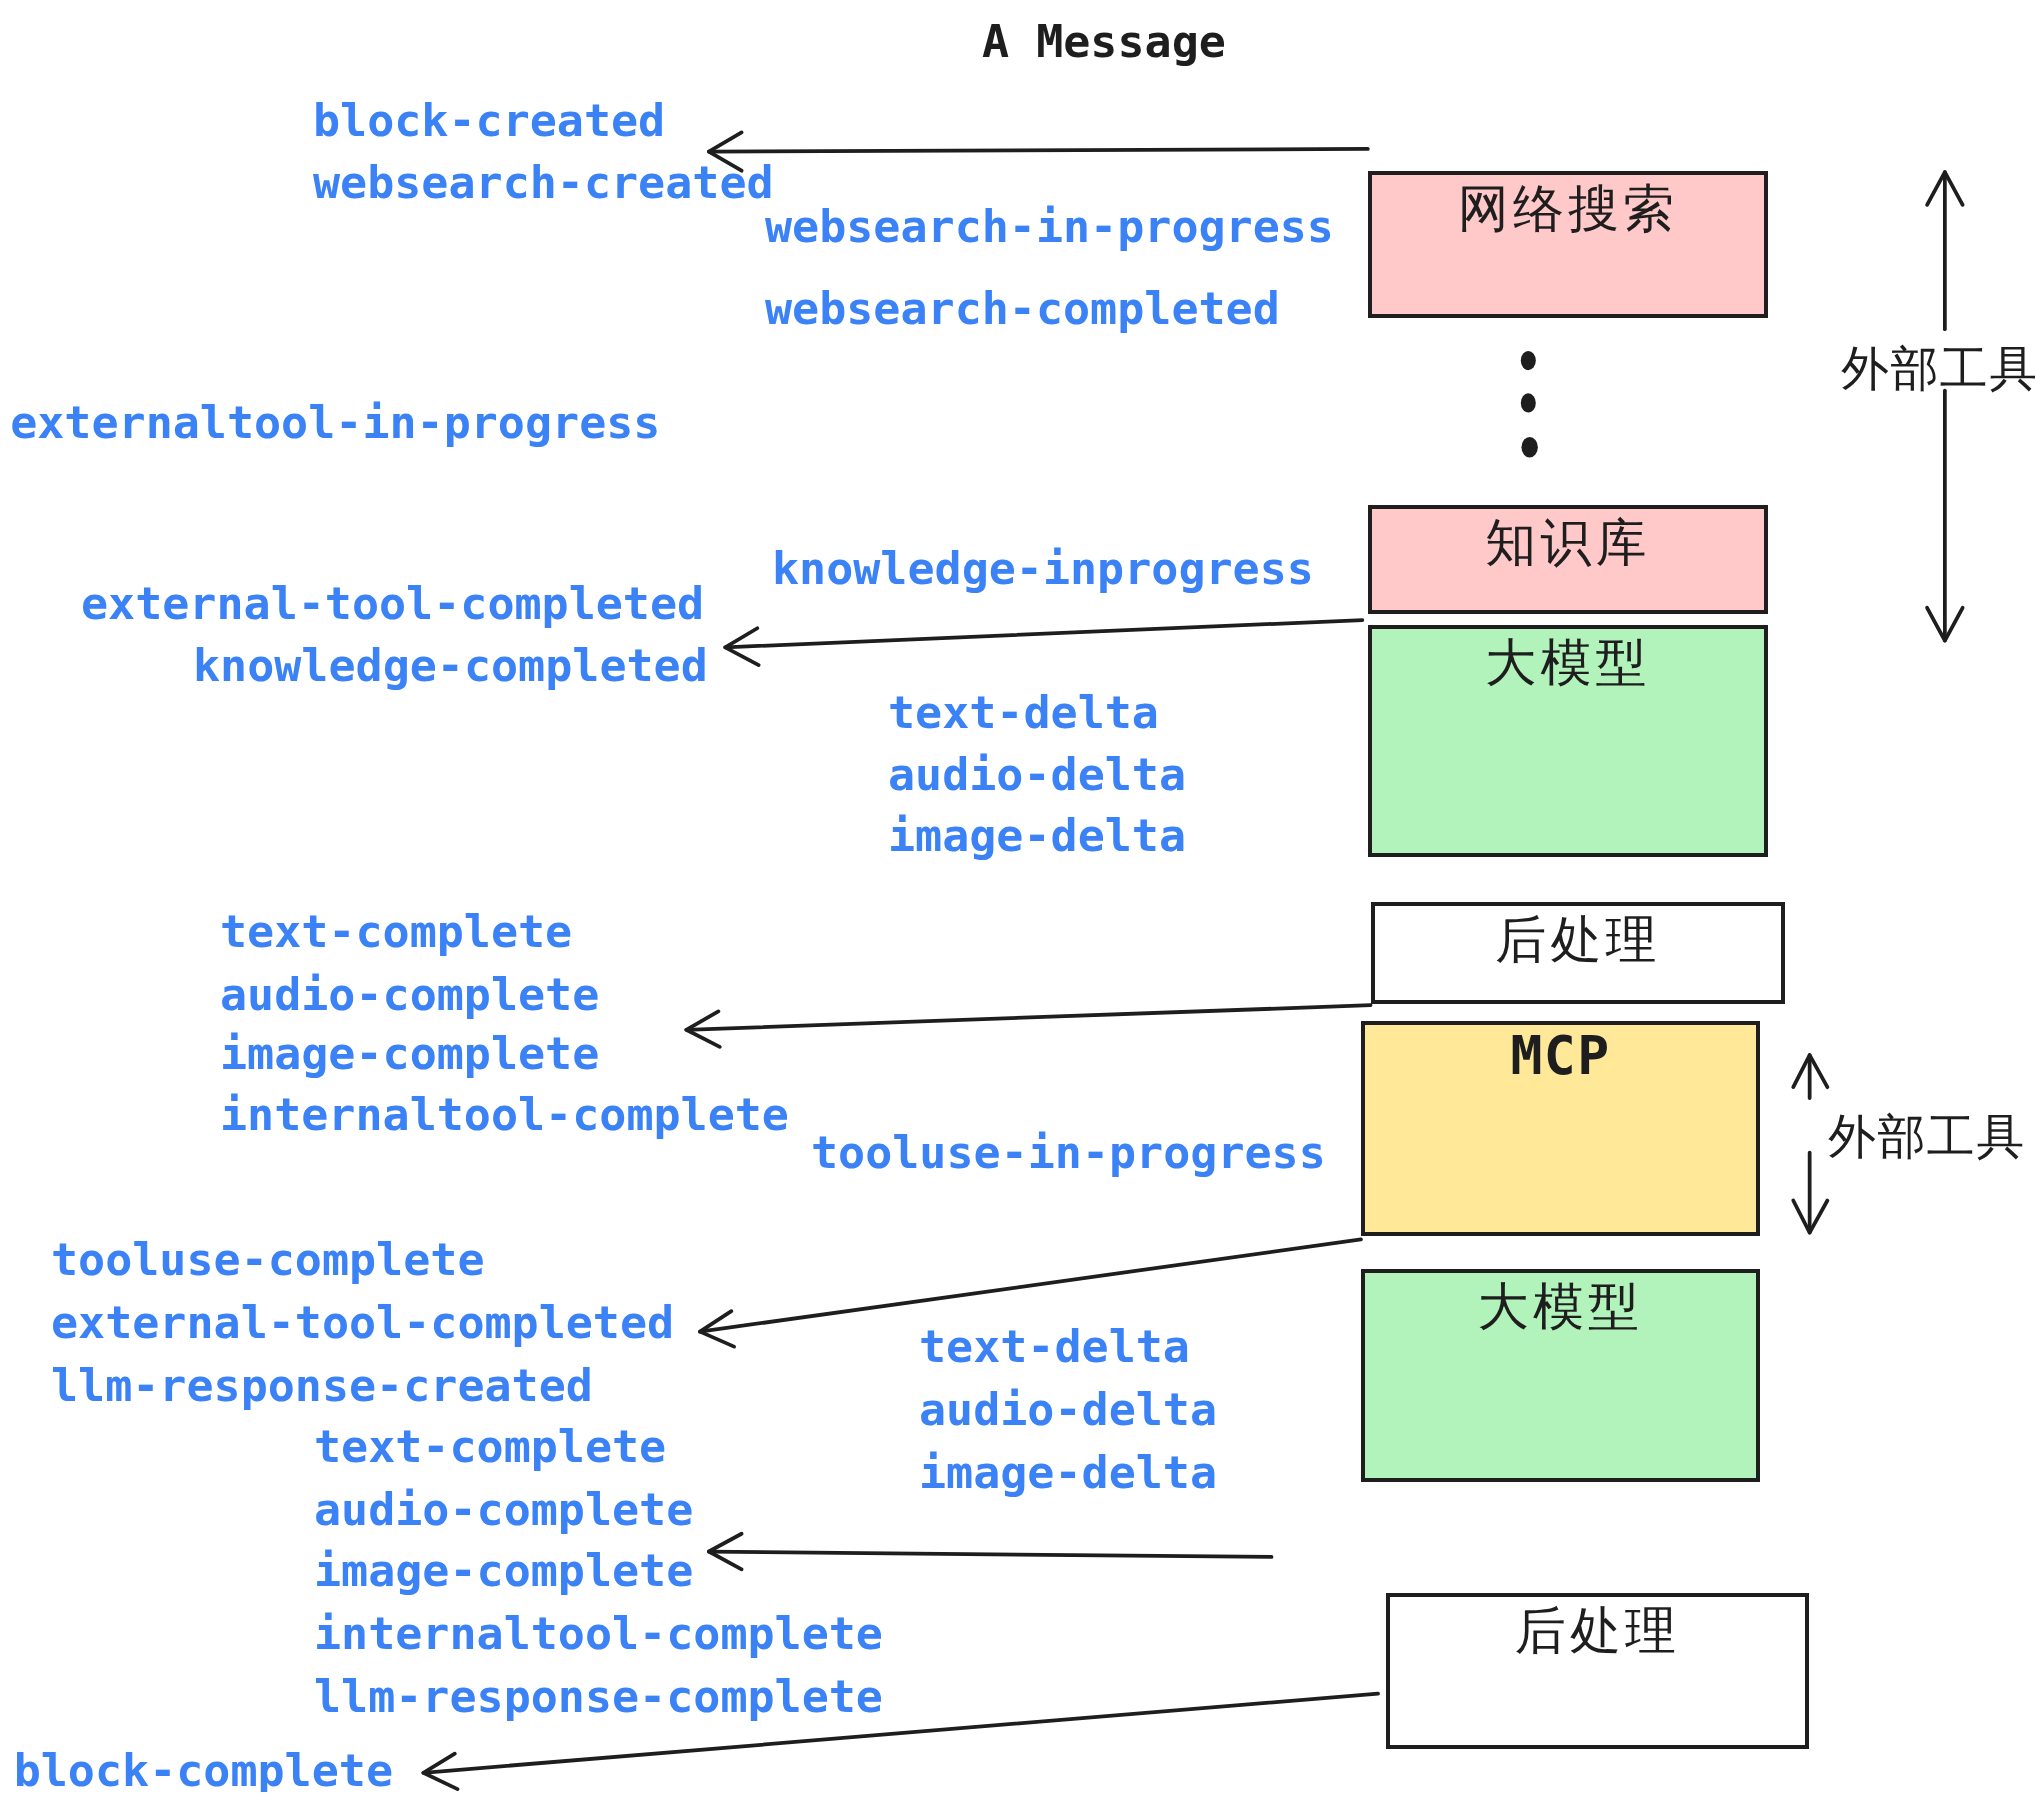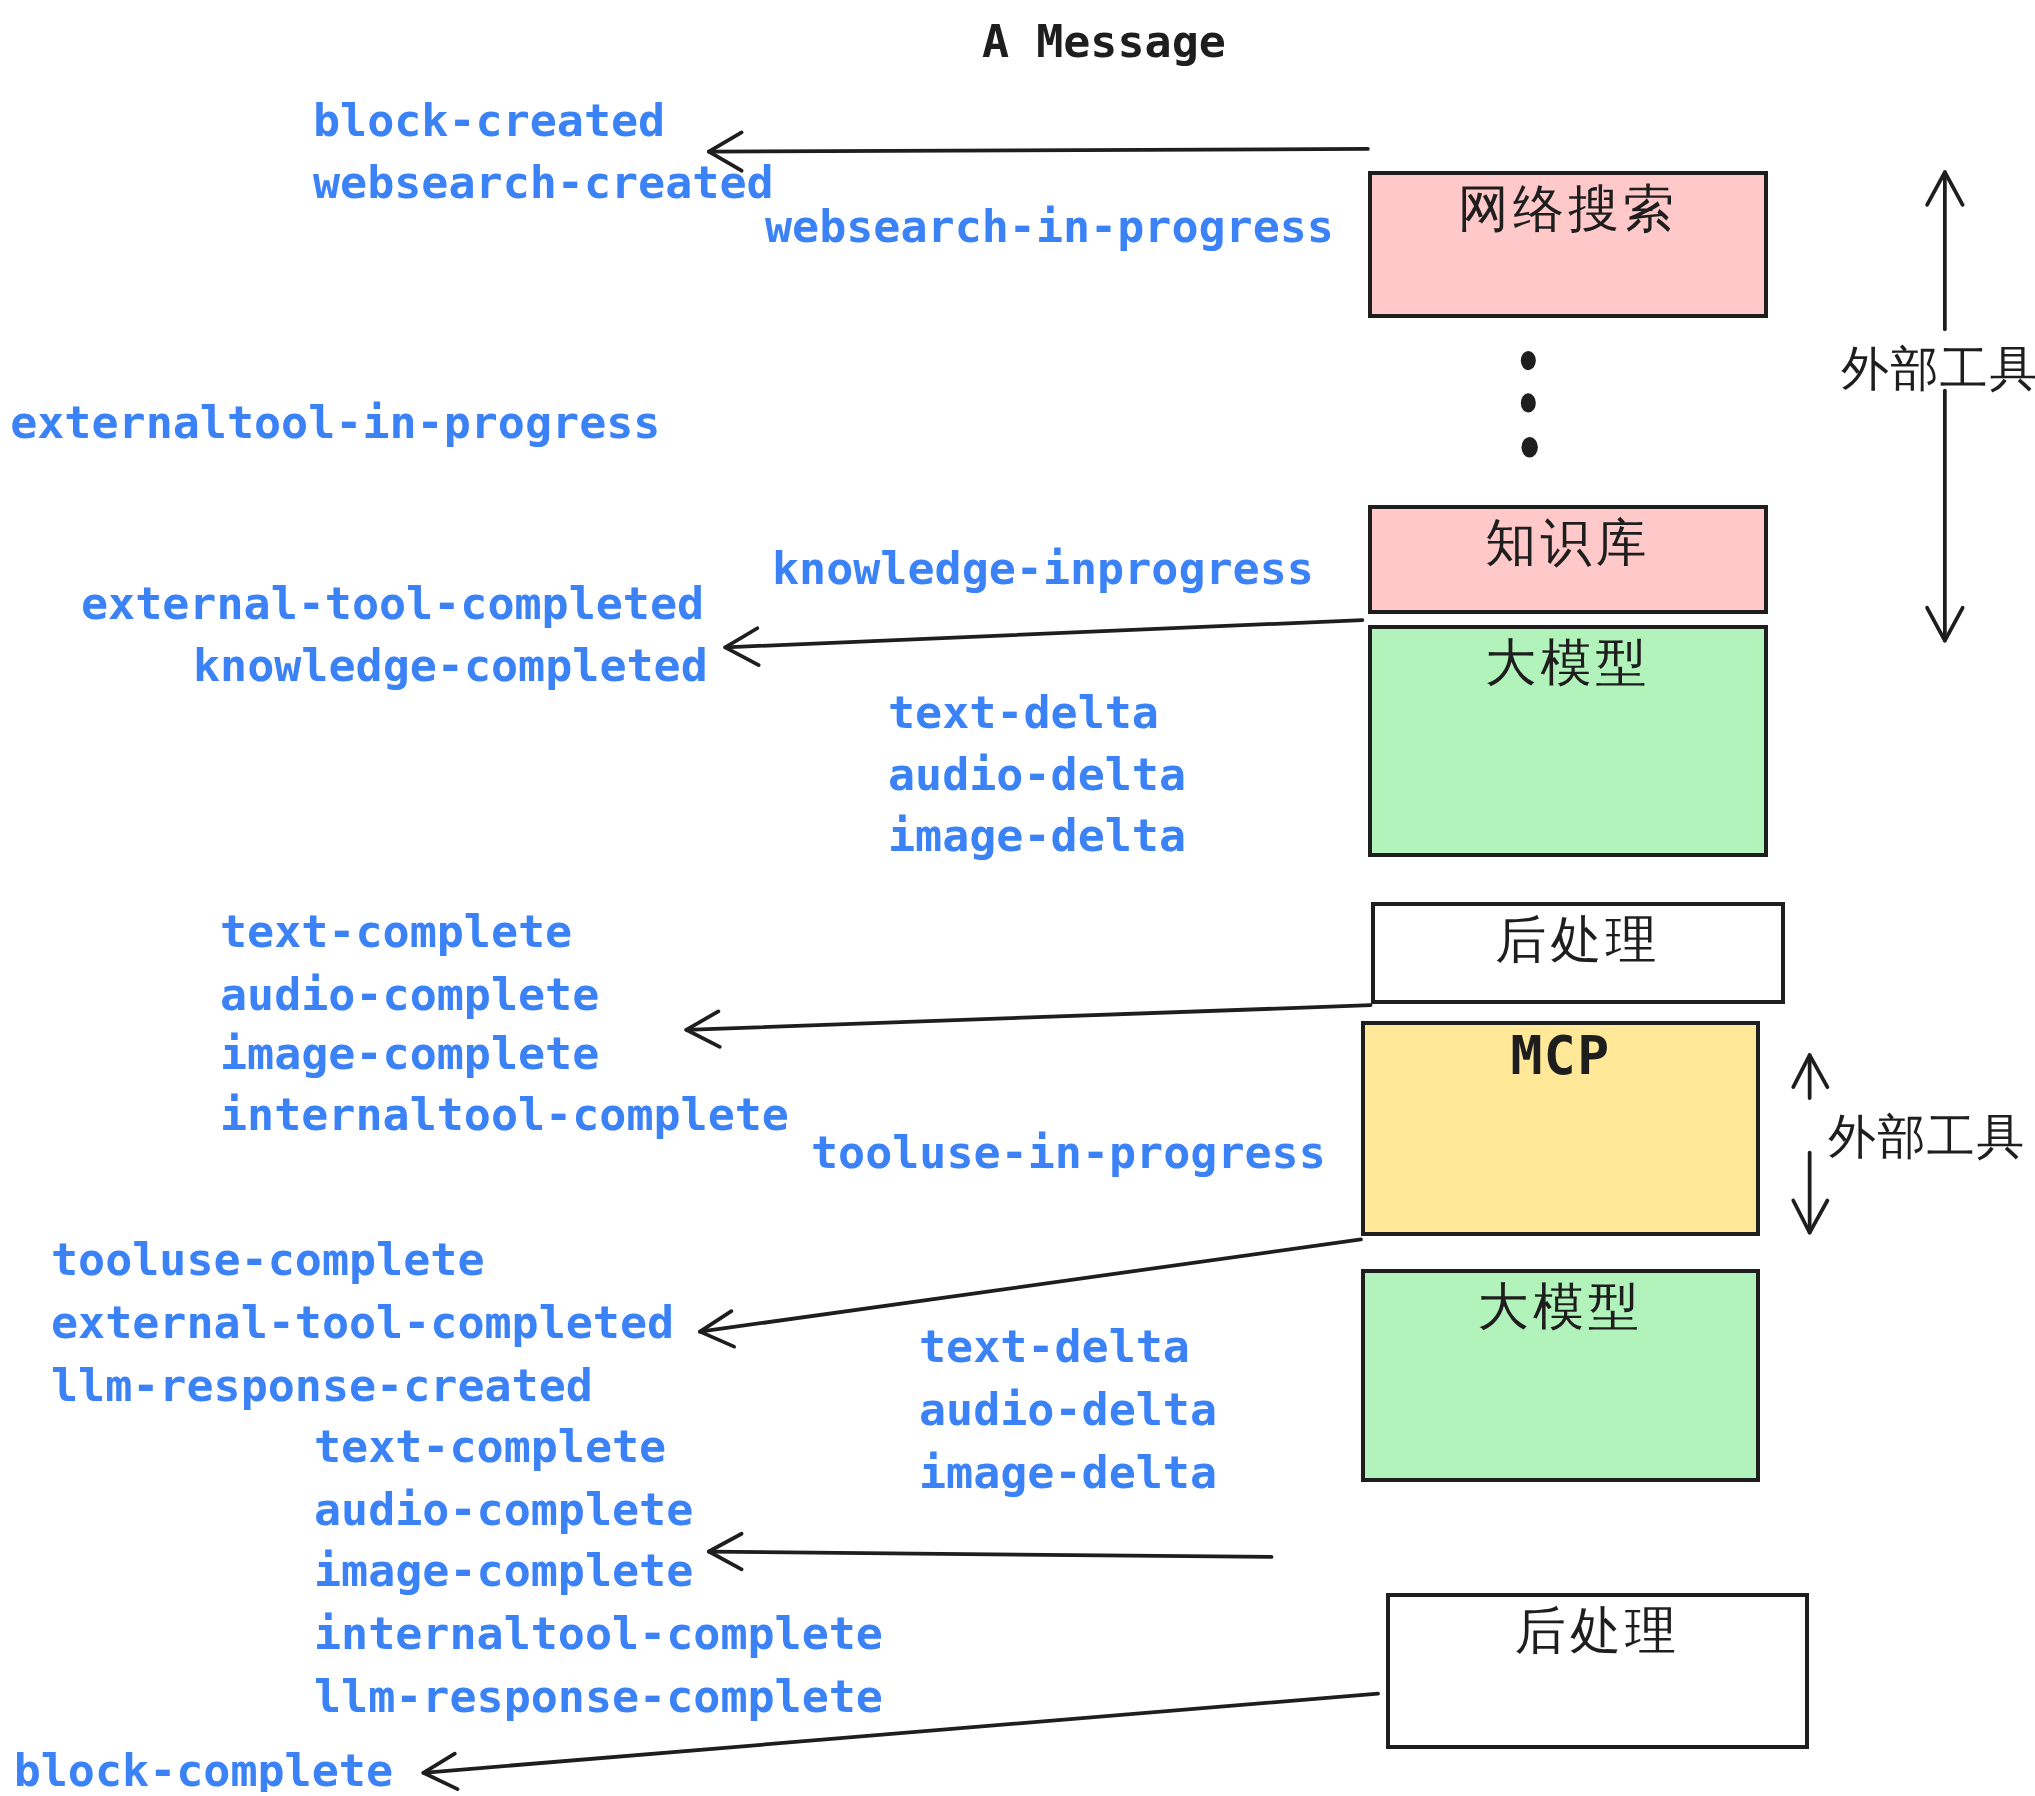--- a/index.html
+++ b/index.html
@@ -96,20 +96,21 @@
     <span class="bx-label">后处理</span>
   </div>
 
   <div class="side-label" style="left:1841px; top:337px;">外部工具</div>
 
   <div class="side-label" style="left:1828px; top:1105px;">外部工具</div>
 
   <div class="ev" style="left:313px;  top:96px;">block-created</div>
   <div class="ev" style="left:765px; top:202px;">websearch-in-progress</div>
   <div class="ev" style="left:313px;  top:158px;">websearch-created</div>
+  <div class="ev" style="left:765px; top:284px;">websearch-completed</div>
   <div class="ev" style="left:10.2px;   top:398px;">externaltool-in-progress</div>
   <div class="ev" style="left:772px; top:544px;">knowledge-inprogress</div>
   <div class="ev" style="left:81px;  top:579px;">external-tool-completed</div>
   <div class="ev" style="left:193px;  top:641px;">knowledge-completed</div>
 
   <div class="ev" style="left:888px; top:688px;">text-delta</div>
   <div class="ev" style="left:888px; top:750px;">audio-delta</div>
   <div class="ev" style="left:888px; top:811px;">image-delta</div>
 
   <div class="ev" style="left:220px;  top:907px;">text-complete</div>

